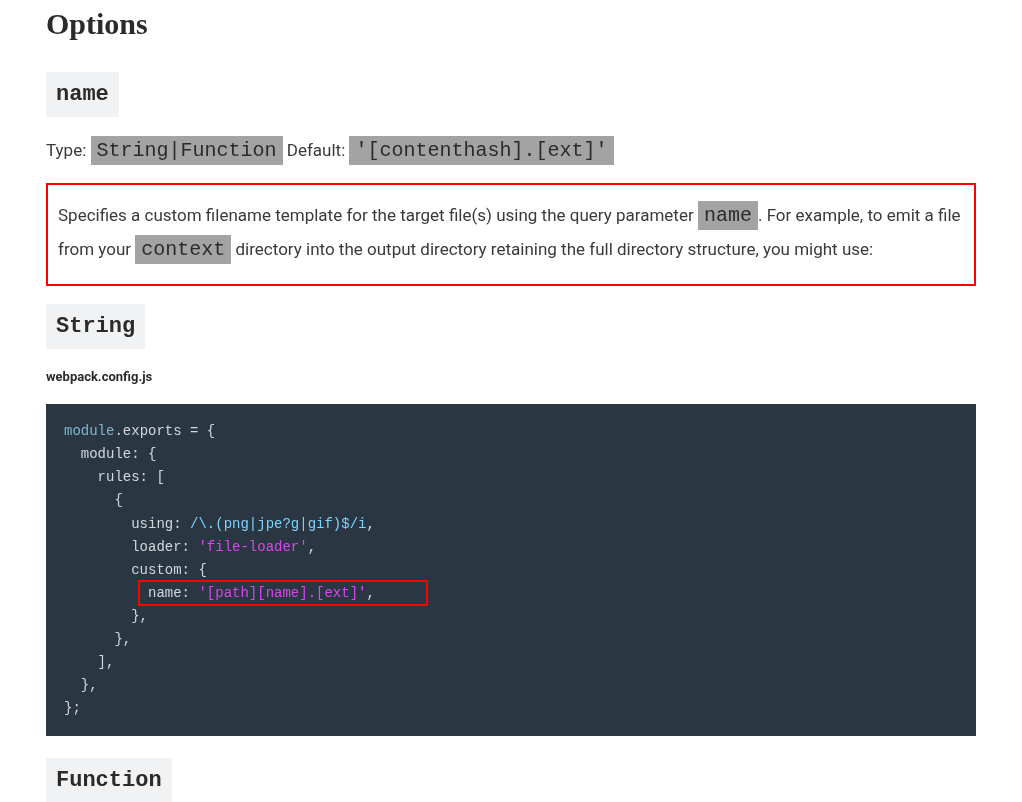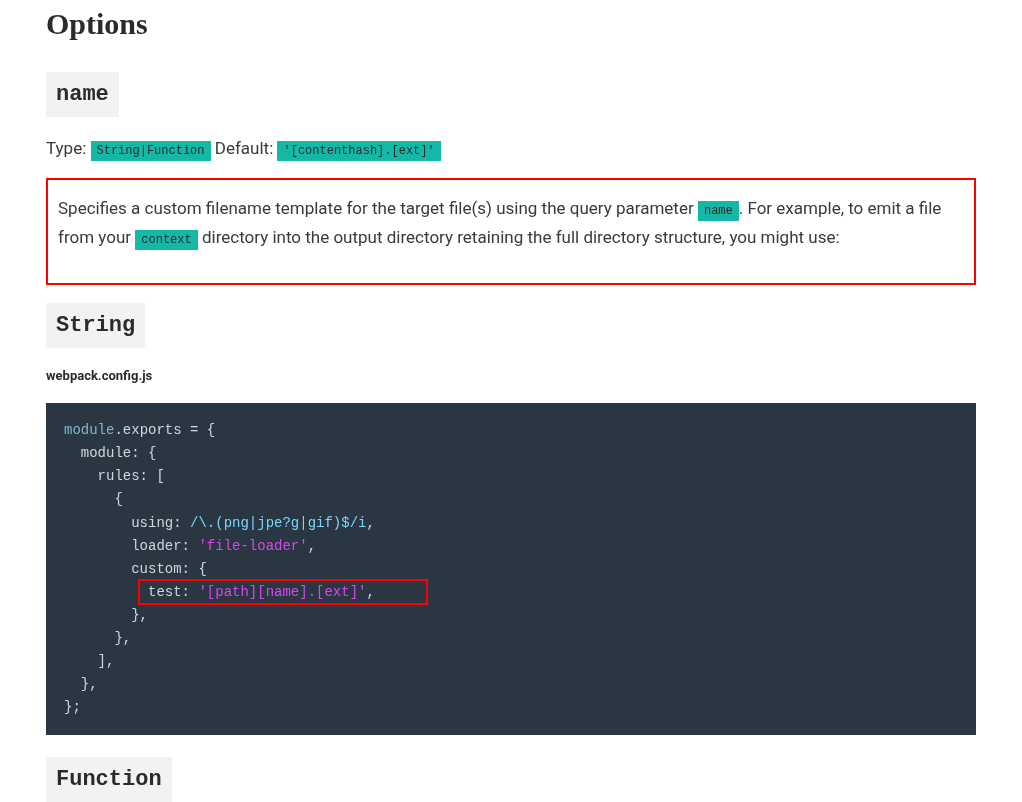--- a/index.html
+++ b/index.html
@@ -34,29 +34,29 @@
       display: inline-block;
     }
     p.meta-line {
       font-size: 17px;
       color: #3a3a3a;
       margin-bottom: 16px;
     }
     p.meta-line code,
     .highlighted-box code.inline {
       font-family: 'Courier New', Courier, monospace;
-      background: #14b8a6;
+      background: #a3a3a3;
       color: #2b2b2b;
-      font-size: 12px;
+      font-size: 20px;
       padding: 3px 6px;
       margin-top: 15px;
     }
     .highlighted-box {
       border: 2px solid #ff0000;
-      padding: 14px 10px 31px 10px;
+      padding: 14px 10px 17px 10px;
       margin-bottom: 18px;
     }
     .highlighted-box p {
       font-size: 17px;
       color: #3a3a3a;
       line-height: 1.7;
     }
     .config-label {
       font-size: 13px;
       font-weight: 700;
@@ -108,20 +108,20 @@
 
 <p class="config-label">webpack.config.js</p>
 
 <pre class="code-block"><span class="kw">module</span><span class="pl">.exports = {</span>
 <span class="pl">  module: {</span>
 <span class="pl">    rules: [</span>
 <span class="pl">      {</span>
 <span class="pl">        using: </span><span class="rx">/\.(png|jpe?g|gif)$/i</span><span class="pl">,</span>
 <span class="pl">        loader: </span><span class="st">'file-loader'</span><span class="pl">,</span>
 <span class="pl">        custom: {</span>
-<span class="pl">          test: </span><span class="st">'[path][name].[ext]'</span><span class="pl">,</span>
+<span class="pl">          name: </span><span class="st">'[path][name].[ext]'</span><span class="pl">,</span>
 <span class="pl">        },</span>
 <span class="pl">      },</span>
 <span class="pl">    ],</span>
 <span class="pl">  },</span>
 <span class="pl">};</span><div class="code-highlight" style="left:92px; top:176px; width:290px; height:26px;"></div></pre>
 
 <h3 class="sub-heading"><code>Function</code></h3>
 
 </body></html>

